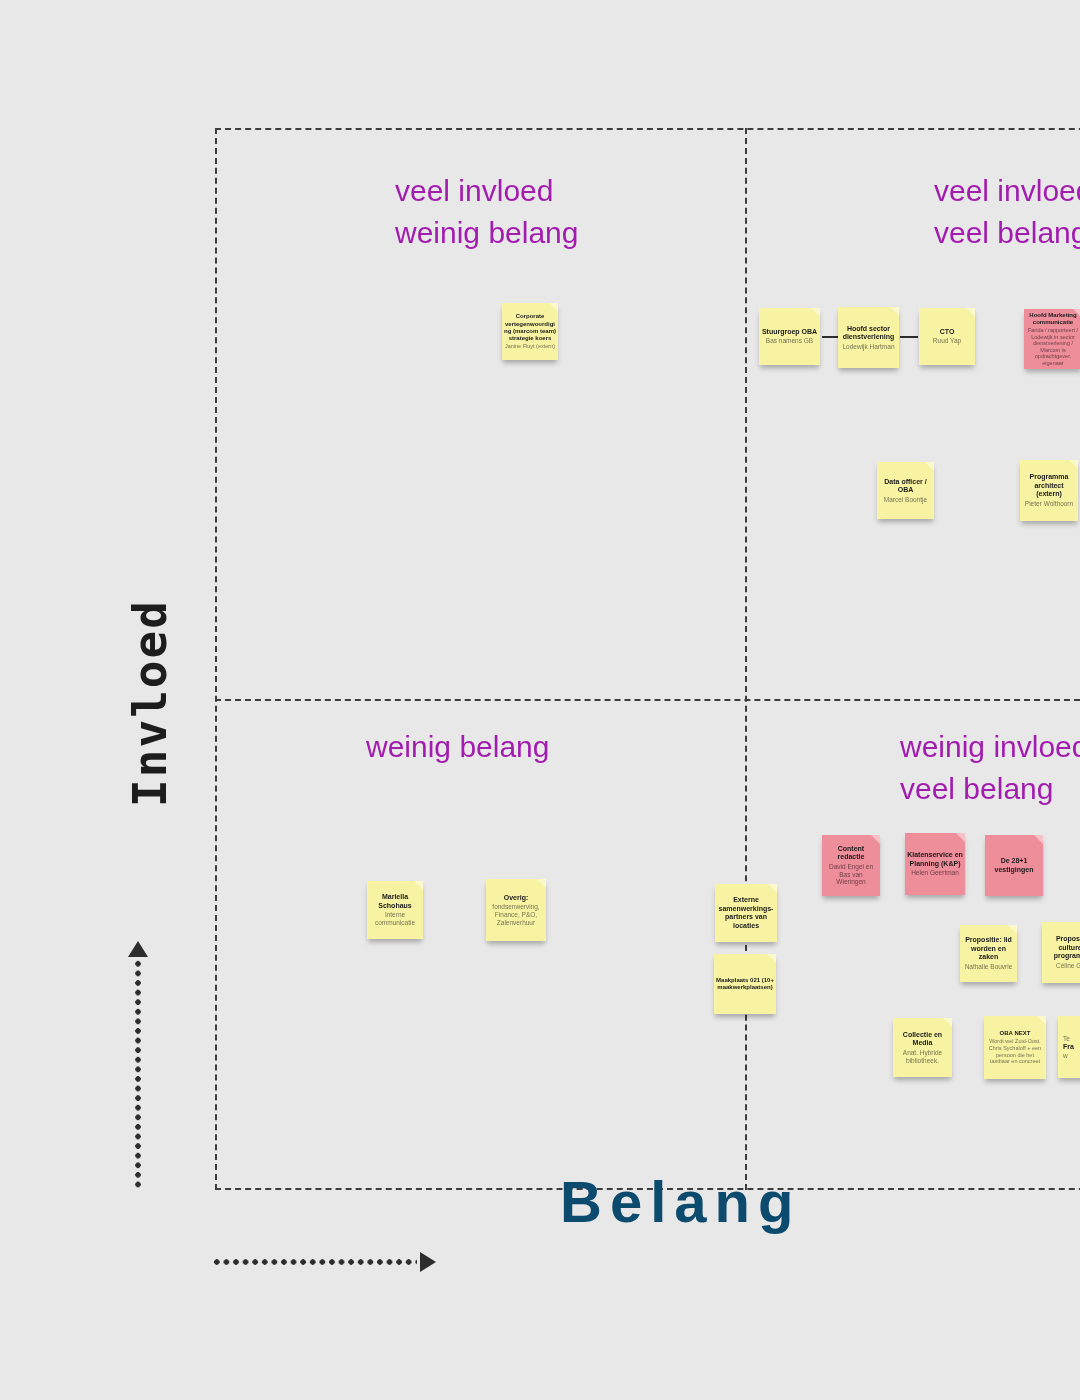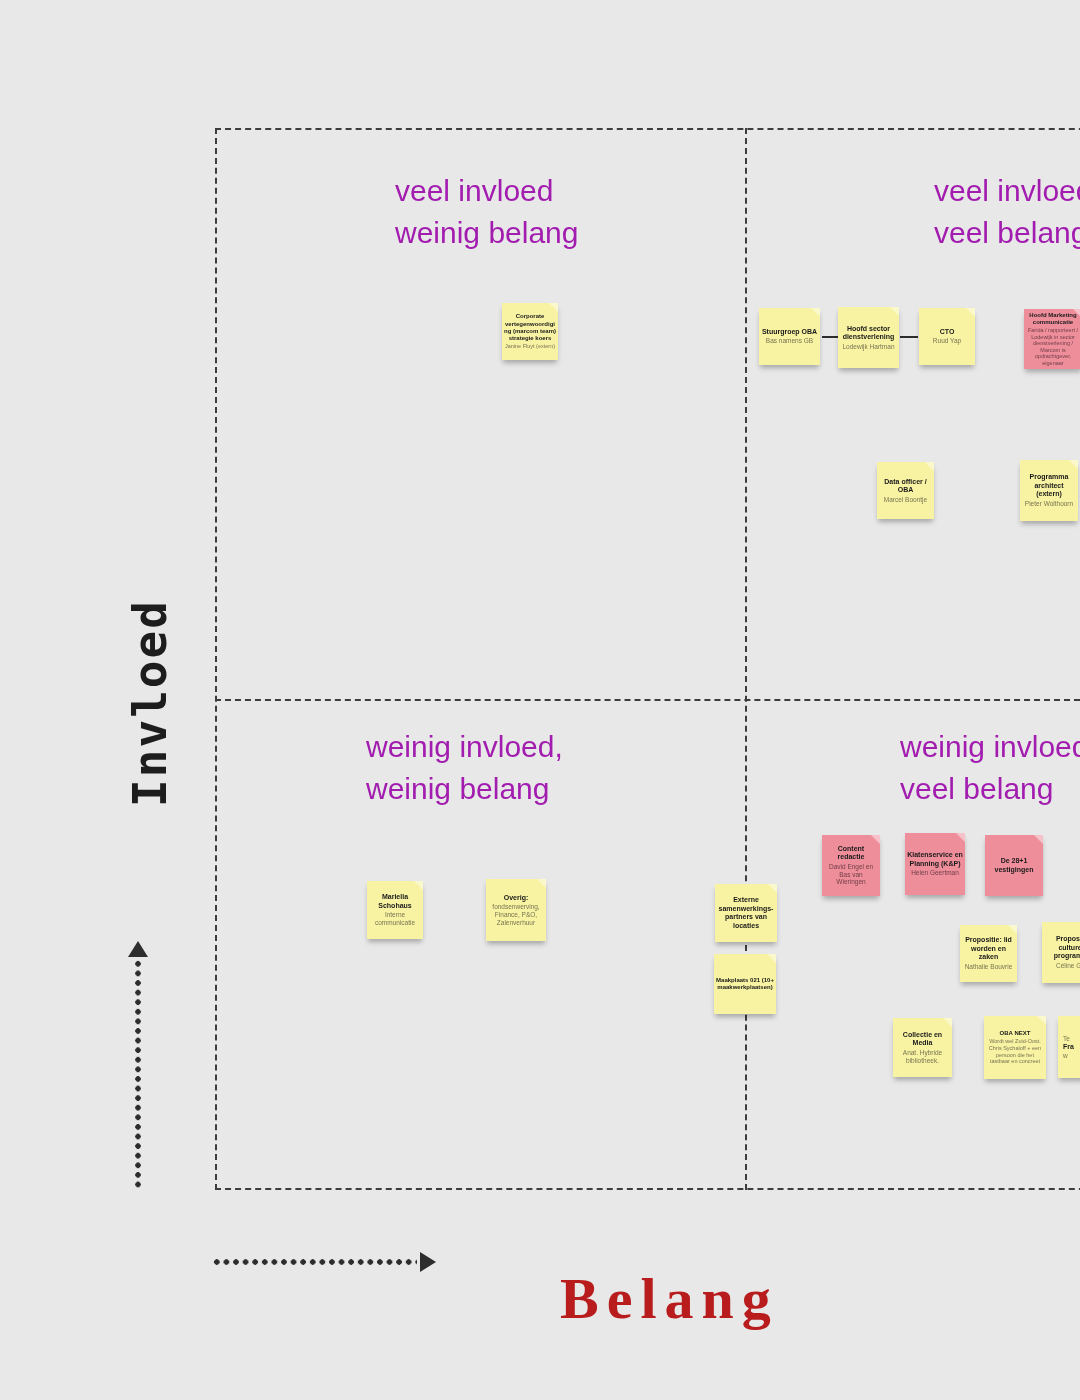--- a/index.html
+++ b/index.html
@@ -24,23 +24,23 @@
   .qlabel.br{left:900px;top:726px;}
 
   
   .y-axis-label{
     position:absolute;left:150px;top:703px;
     transform:translate(-50%,-50%) rotate(-90deg);
     font-family:"DejaVu Sans Mono",monospace;font-weight:bold;
     font-size:46px;letter-spacing:2px;color:#1d1d1d;white-space:nowrap;
   }
   .x-axis-label{
-    position:absolute;left:560px;top:1265px;
-    font-family:Liberation Serif, serif;font-weight:bold;
-    font-size:58px;letter-spacing:8px;color:#b91c1c;white-space:nowrap;
+    position:absolute;left:560px;top:1168px;
+    font-family:Liberation Sans, sans-serif;font-weight:bold;
+    font-size:58px;letter-spacing:8px;color:#0c4a6e;white-space:nowrap;
   }
 
   
   .dotted-v{
     position:absolute;left:134px;top:959px;width:8px;height:230px;
     background-image:radial-gradient(circle,#2d2d2d 2.5px,rgba(0,0,0,0) 3px);
     background-size:8px 9.6px;background-repeat:repeat-y;
   }
   .arrowhead-up{
     position:absolute;left:128px;top:941px;width:0;height:0;
@@ -93,21 +93,20 @@
 
   <div class="qlabel tl">
     <div>veel invloed</div>
     <div>weinig belang</div>
   </div>
   <div class="qlabel tr">
     <div>veel invloed</div>
     <div>veel belang</div>
   </div>
   <div class="qlabel bl">
-    <div>weinig invloed,</div>
     <div>weinig belang</div>
   </div>
   <div class="qlabel br">
     <div>weinig invloed</div>
     <div>veel belang</div>
   </div>
 
   <div class="y-axis-label">Invloed</div>
   <div class="x-axis-label">Belang</div>
 

